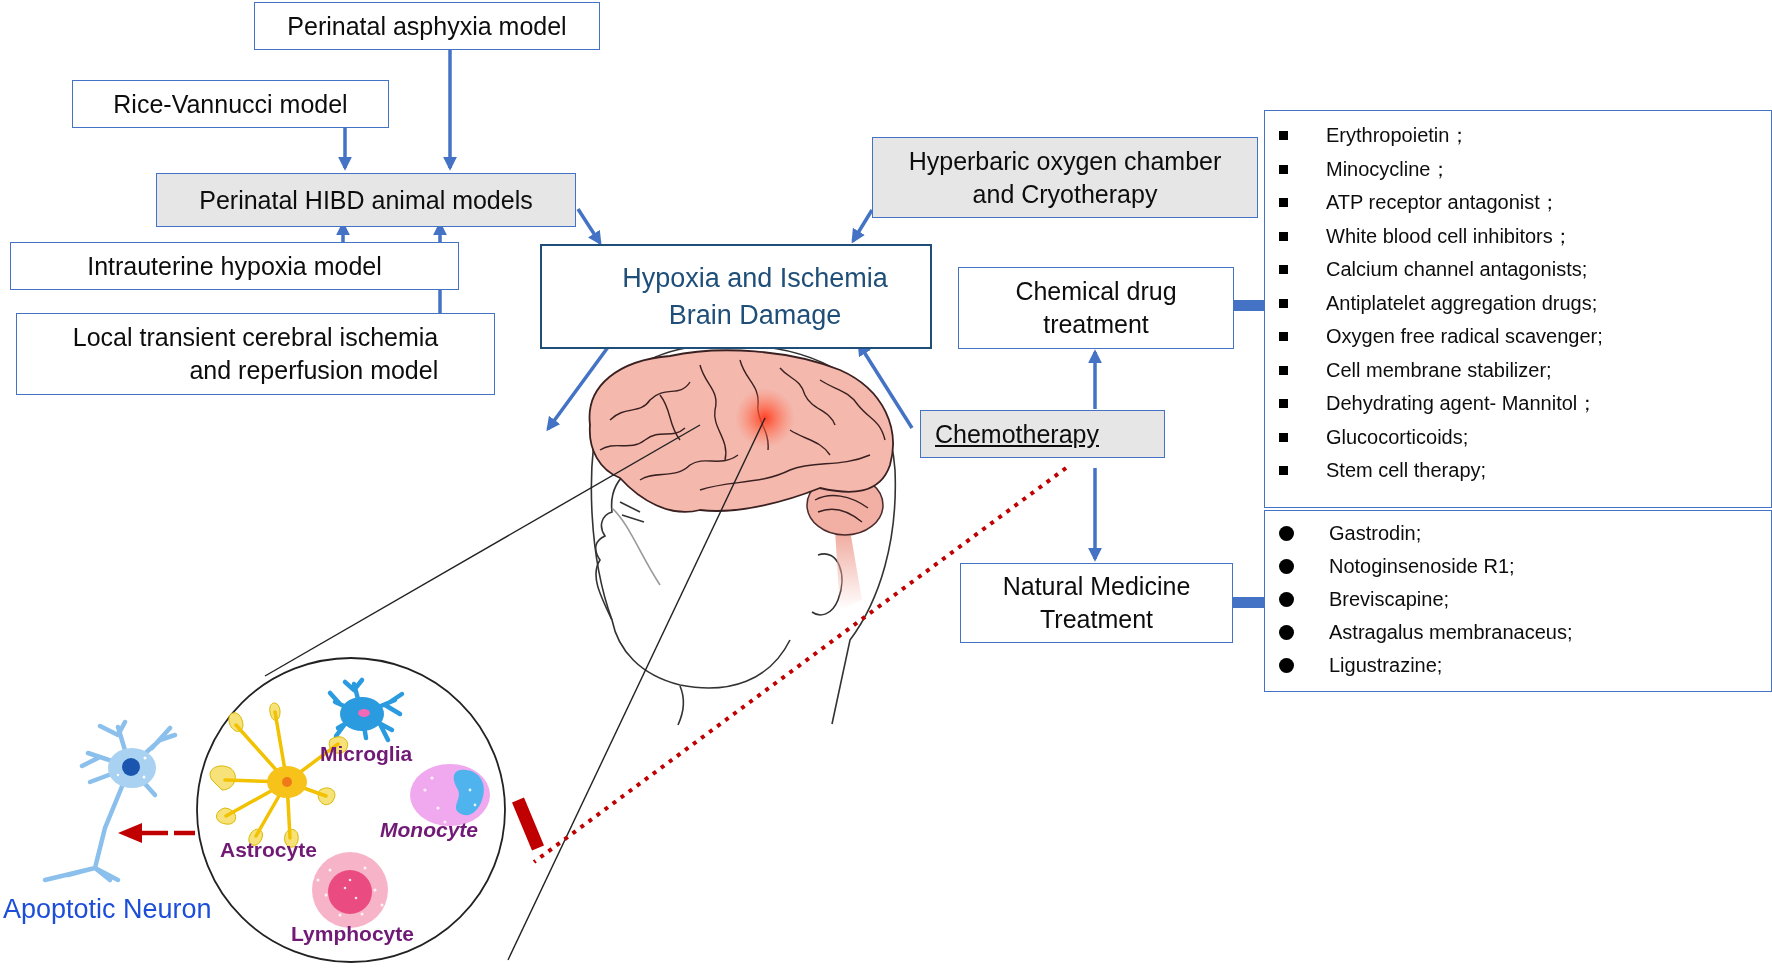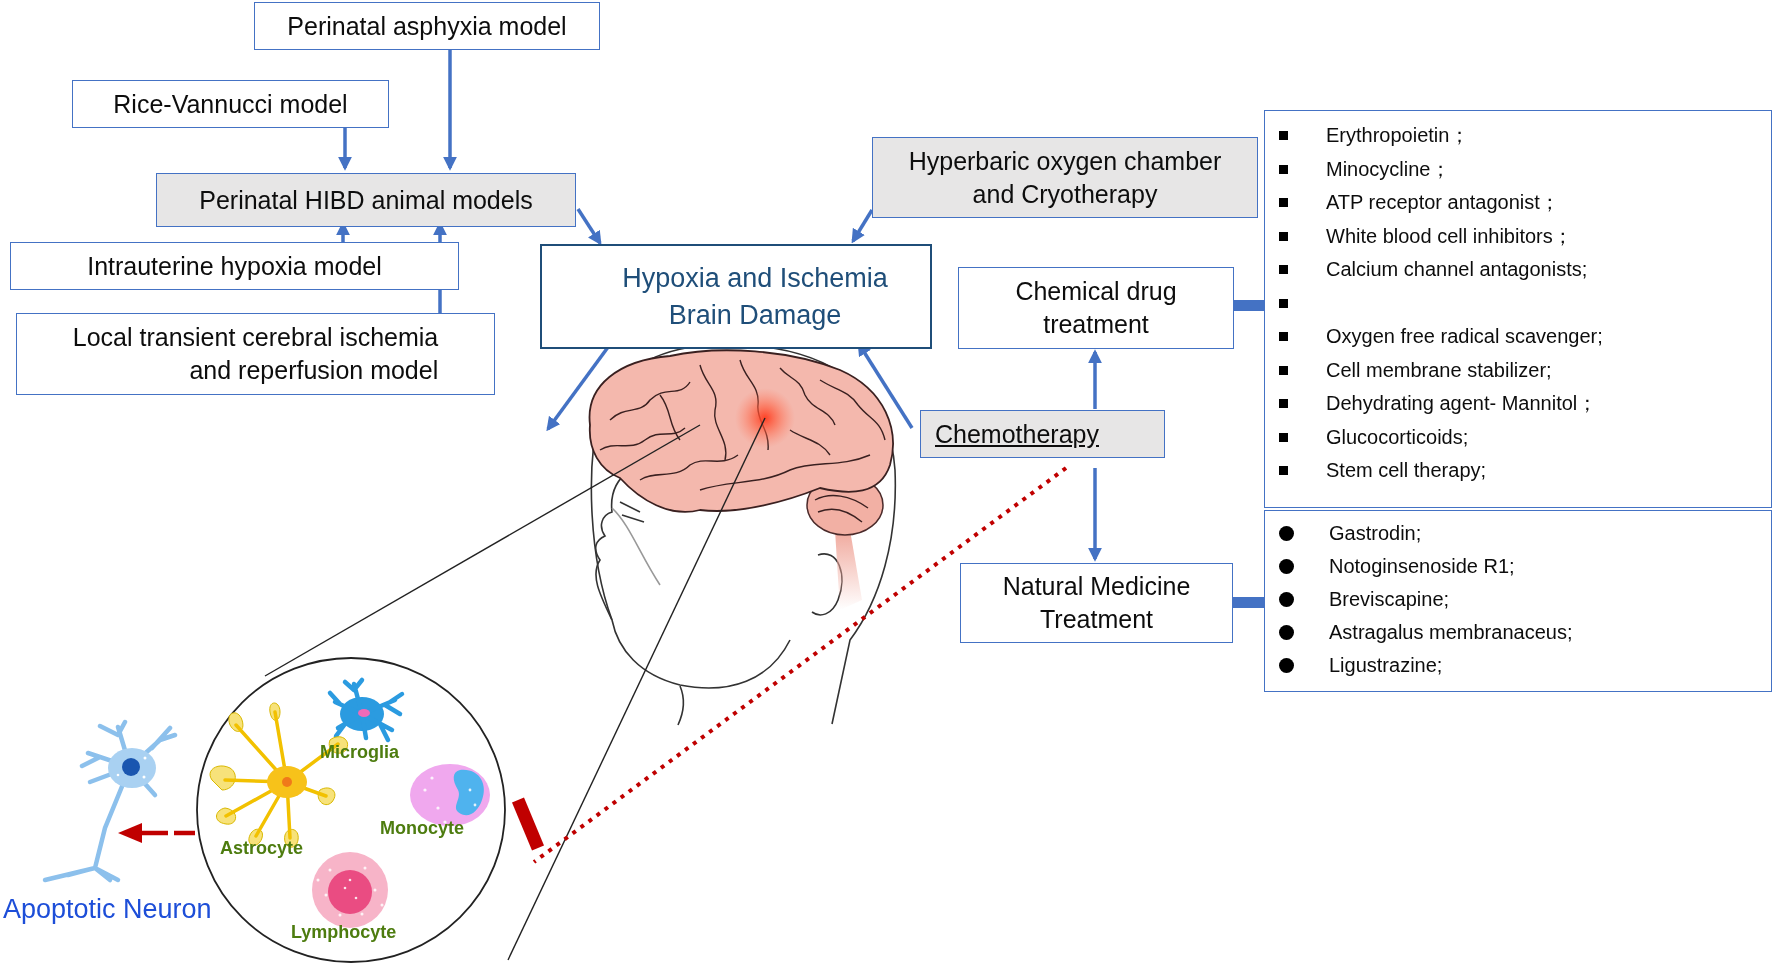--- a/index.html
+++ b/index.html
@@ -12,21 +12,21 @@
   .box.gray { background: #e7e6e6; }
   .box.main { border: 2.5px solid #1f4e79; color: #1f4e79; font-size: 27px; line-height: 37px; }
   .box span { display: block; white-space: pre-line; }
   .box.left-text { justify-content: flex-start; padding-left: 14px; text-decoration: underline; }
   .list { position: absolute; box-sizing: border-box; border: 1.6px solid #4472c4; background: #fff;
           font-size: 20px; color: #0d0d0d; padding-top: 8px; }
   .list .item { display: flex; align-items: center; height: 33.5px; }
   .list .bullet-sq { width: 9px; height: 9px; background: #000; margin-left: 14px; margin-right: 38px; flex: none; }
   .list .bullet-dot { width: 15px; height: 15px; border-radius: 50%; background: #000; margin-left: 14px; margin-right: 35px; flex: none; }
   .list.natural .item { height: 33px; }
-  .cell-label { position: absolute; font-size: 18px; font-weight: bold; color: #4d7c0f; white-space: nowrap; }
+  .cell-label { position: absolute; font-size: 21px; font-weight: bold; color: #701a75; white-space: nowrap; }
   .neuron-label { position: absolute; font-size: 27px; color: #1d4ed8; white-space: nowrap; }
 </style>
 </head>
 <body>
 
 <div id="canvas">
 
   <svg width="1772" height="971" style="position:absolute;left:0;top:0">
     <defs>
       <marker id="ah" viewBox="0 0 10 10" refX="8" refY="5" markerWidth="4" markerHeight="4" orient="auto">
@@ -241,20 +241,21 @@
     <div class="item">
         <span class="bullet-sq"></span>
         <span>White blood cell inhibitors；</span>
       </div>
     <div class="item">
         <span class="bullet-sq"></span>
         <span>Calcium channel antagonists;</span>
       </div>
     <div class="item">
         <span class="bullet-sq"></span>
+        <span>Antiplatelet aggregation drugs;</span>
       </div>
     <div class="item">
         <span class="bullet-sq"></span>
         <span>Oxygen free radical scavenger;</span>
       </div>
     <div class="item">
         <span class="bullet-sq"></span>
         <span>Cell membrane stabilizer;</span>
       </div>
     <div class="item">
@@ -289,17 +290,17 @@
         <span>Astragalus membranaceus;</span>
       </div>
     <div class="item">
         <span class="bullet-dot"></span>
         <span>Ligustrazine;</span>
       </div>
   </div>
 
   <div class="cell-label" style="left:320px;top:742px;">Microglia</div>
   <div class="cell-label" style="left:220px;top:838px;">Astrocyte</div>
-  <div class="cell-label" style="left:380px;top:818px;">Monocyte</div>
+  <div class="cell-label" style="left:380px;top:818px;font-style:italic;">Monocyte</div>
   <div class="cell-label" style="left:291px;top:922px;">Lymphocyte</div>
 
   <div class="neuron-label" style="left:3px;top:894px;">Apoptotic Neuron</div>
 </div>
 
 </body></html>

